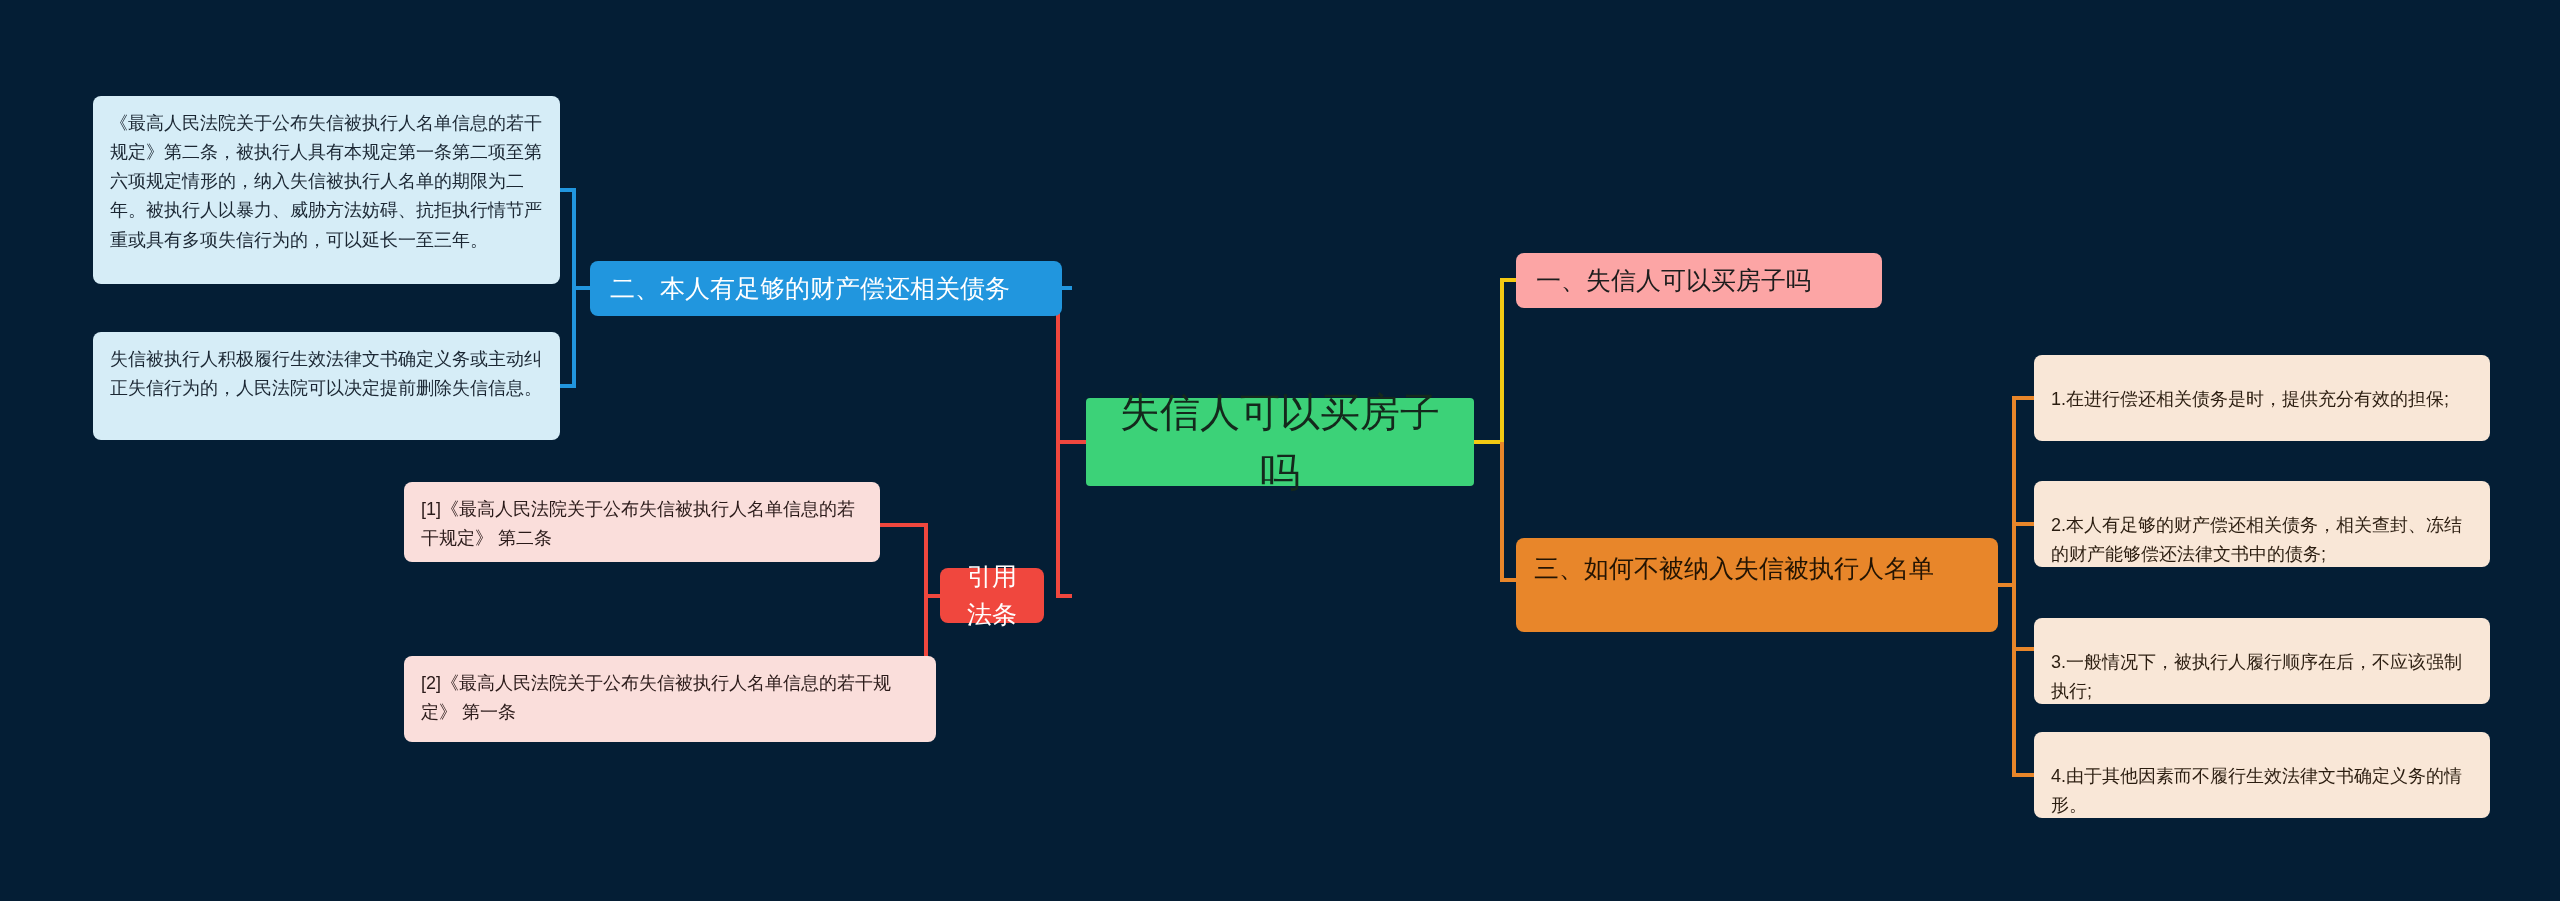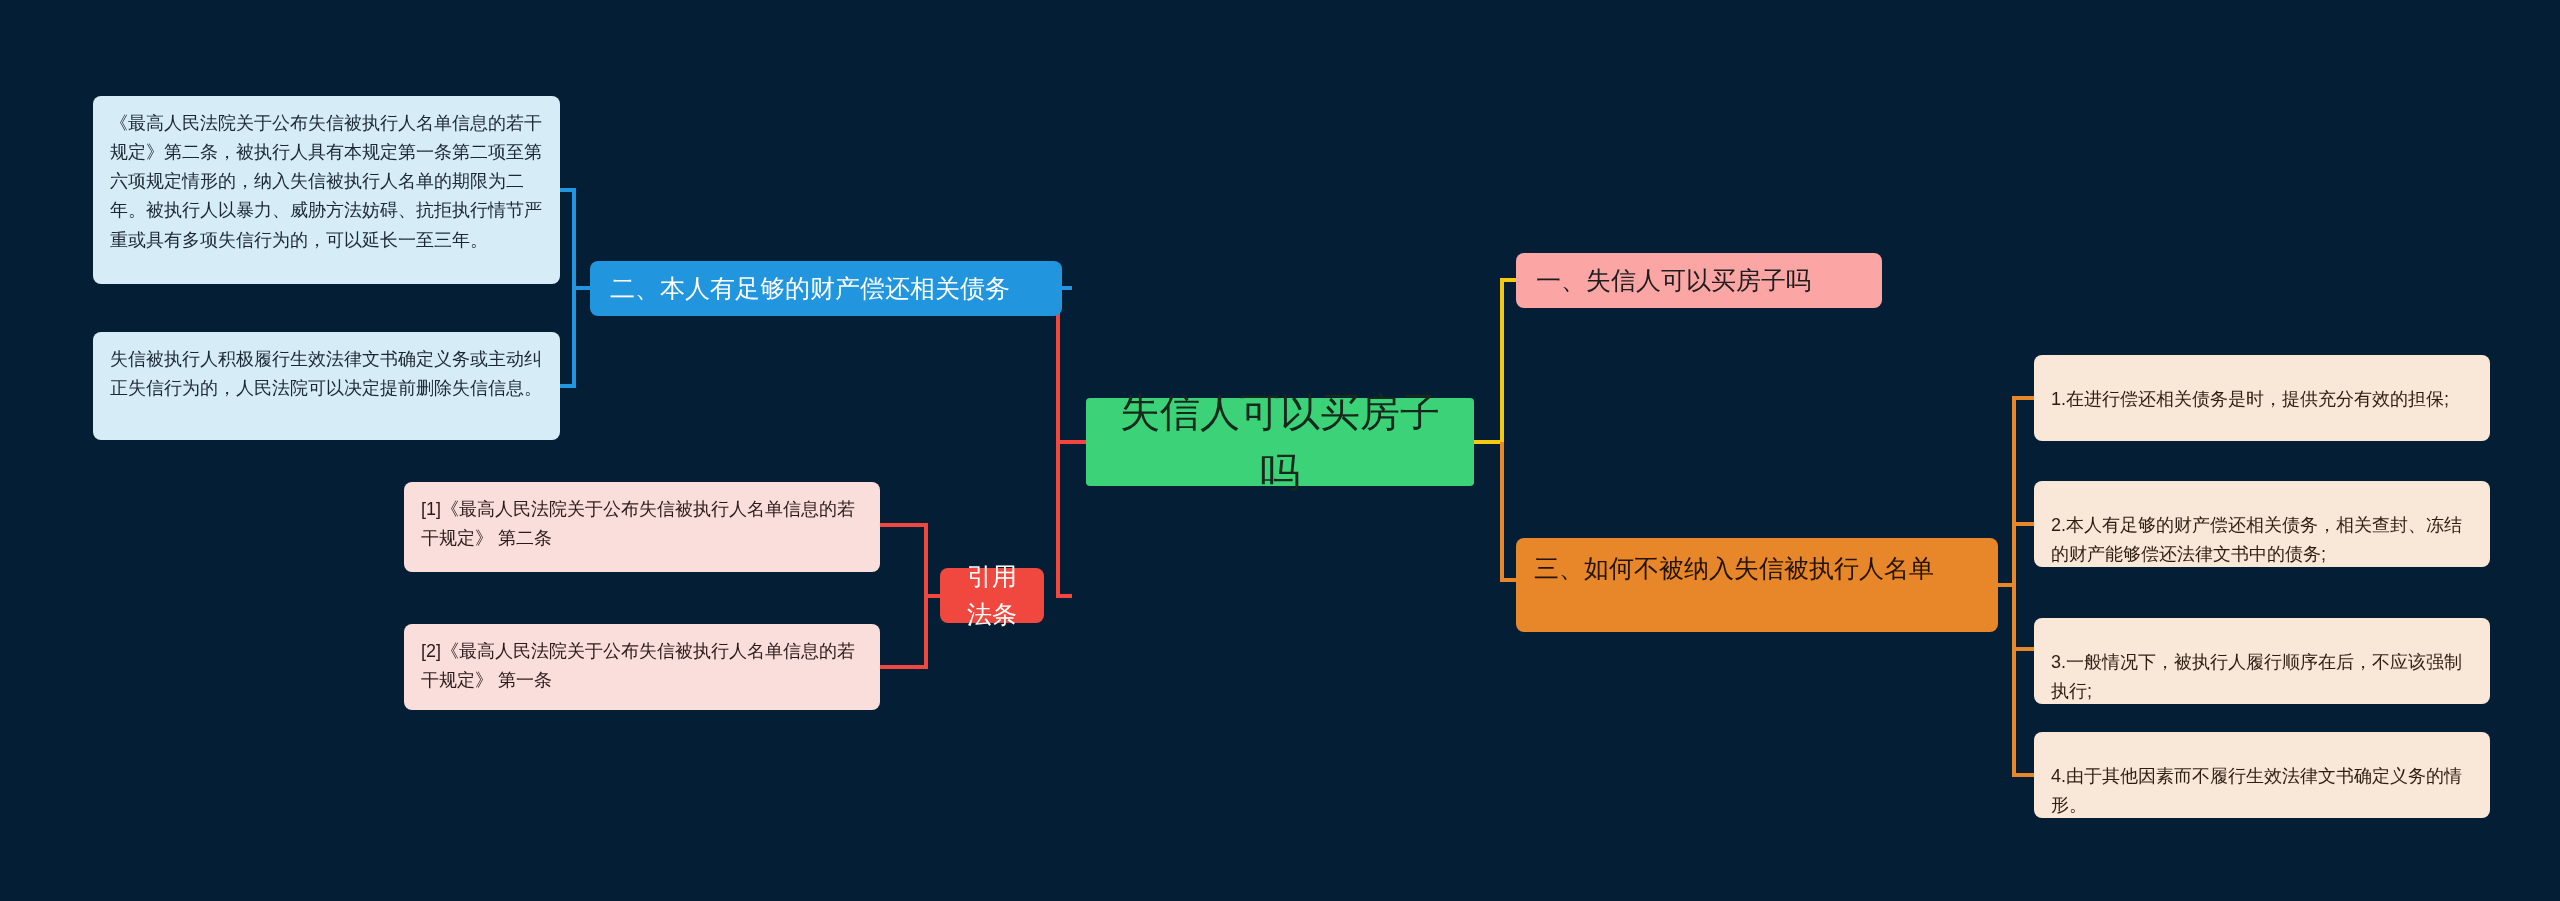--- a/index.html
+++ b/index.html
@@ -144,25 +144,25 @@
   </div>
 
   <div class="node n-lightblue" style="left:93px; top:332px; width:467px; height:108px;">
     <span class="node-text">失信被执行人积极履行生效法律文书确定义务或主动纠正失信行为的，人民法院可以决定提前删除失信信息。</span>
   </div>
 
   <div class="node n-red" style="left:940px; top:568px; width:104px; height:55px;">
     <span class="node-text" style="text-align:center;">引用法条</span>
   </div>
 
-  <div class="node n-pink" style="left:404px; top:482px; width:476px; height:90px;">
+  <div class="node n-pink" style="left:404px; top:482px; width:476px; height:80px;">
     <span class="node-text">[1]《最高人民法院关于公布失信被执行人名单信息的若干规定》 第二条</span>
   </div>
 
-  <div class="node n-pink" style="left:404px; top:624px; width:476px; height:86px;">
+  <div class="node n-pink" style="left:404px; top:656px; width:532px; height:86px;">
     <span class="node-text">[2]《最高人民法院关于公布失信被执行人名单信息的若干规定》 第一条</span>
   </div>
 
   <div class="node n-yellow" style="left:1516px; top:253px; width:366px; height:55px;">
     <span class="node-text">一、失信人可以买房子吗</span>
   </div>
 
   <div class="node n-orange" style="left:1516px; top:538px; width:482px; height:94px;">
     <span class="node-text">三、如何不被纳入失信被执行人名单</span>
   </div>

